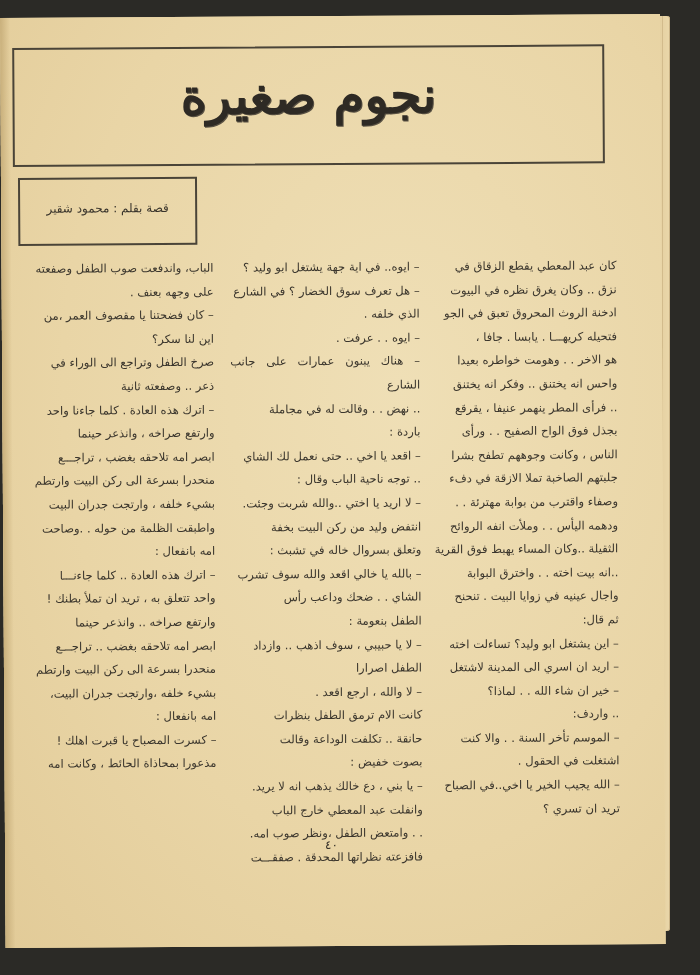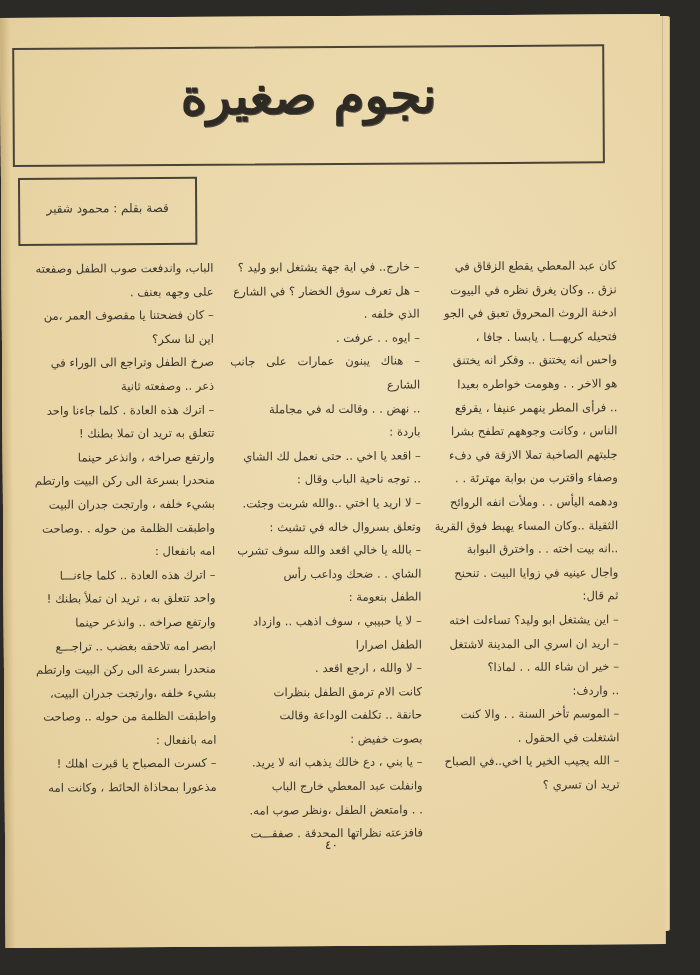--- a/index.html
+++ b/index.html
@@ -76,52 +76,54 @@
 
   <div class="byline-box">
     <div class="byline-text">قصة بقلم : محمود شقير</div>
   </div>
 
   <div class="column col-right">
     <p>كان عبد المعطي يقطع الزقاق في</p>
     <p>نزق .. وكان يغرق نظره في البيوت</p>
     <p>ادخنة الروث المحروق تعبق في الجو</p>
     <p>فتحيله كريهـــا . يابسا . جافا ،</p>
+    <p>هو الاخر . . وهومت خواطره بعيدا</p>
     <p>واحس انه يختنق .. وفكر انه يختنق</p>
-    <p>هو الاخر . . وهومت خواطره بعيدا</p>
     <p>.. فرأى المطر ينهمر عنيفا ، يقرقع</p>
+    <p>بجذل فوق الواح الصفيح . . ورأى</p>
     <p>الناس ، وكانت وجوههم تطفح بشرا</p>
     <p>جلبتهم الصاخبة تملا الازقة في دفء</p>
     <p>وصفاء واقترب من بوابة مهترئة . .</p>
     <p>ودهمه اليأس . . وملأت انفه الروائح</p>
     <p>الثقيلة ..وكان المساء يهبط فوق القرية</p>
     <p>..انه بيت اخته . . واخترق البوابة</p>
     <p>واجال عينيه في زوايا البيت . تنحنح</p>
     <p>ثم قال:</p>
     <p>– اين يشتغل ابو وليد؟ تساءلت اخته</p>
     <p>– اريد ان اسري الى المدينة لاشتغل</p>
     <p>– خير ان شاء الله . . لماذا؟</p>
     <p>.. واردف:</p>
     <p>– الموسم تأخر السنة . . والا كنت</p>
     <p>اشتغلت في الحقول .</p>
     <p>– الله يجيب الخير يا اخي..في الصباح</p>
     <p>تريد ان تسري ؟</p>
   </div>
 
   <div class="column col-middle">
-    <p>– خارج.. في اية جهة يشتغل ابو وليد ؟</p>
+    <p>– ايوه.. في اية جهة يشتغل ابو وليد ؟</p>
     <p>– هل تعرف سوق الخضار ؟ في الشارع</p>
     <p>الذي خلفه .</p>
     <p>– ايوه . . عرفت .</p>
     <p>– هناك يبنون عمارات على جانب الشارع</p>
     <p>.. نهض . . وقالت له في مجاملة</p>
     <p>باردة :</p>
     <p>– اقعد يا اخي .. حتى نعمل لك الشاي</p>
     <p>.. توجه ناحية الباب وقال :</p>
     <p>– لا اريد يا اختي ..والله شربت وجئت.</p>
+    <p>انتفض وليد من ركن البيت بخفة</p>
     <p>وتعلق بسروال خاله في تشبث :</p>
     <p>– بالله يا خالي اقعد والله سوف تشرب</p>
     <p>الشاي . . ضحك وداعب رأس</p>
     <p>الطفل بنعومة :</p>
     <p>– لا يا حبيبي ، سوف اذهب .. وازداد</p>
     <p>الطفل اصرارا</p>
     <p>– لا والله ، ارجع اقعد .</p>
     <p>كانت الام ترمق الطفل بنظرات</p>
     <p>حانقة .. تكلفت الوداعة وقالت</p>
     <p>بصوت خفيض :</p>
@@ -132,32 +134,31 @@
   </div>
 
   <div class="column col-left">
     <p>الباب، واندفعت صوب الطفل وصفعته</p>
     <p>على وجهه بعنف .</p>
     <p>– كان فضحتنا يا مقصوف العمر ،من</p>
     <p>اين لنا سكر؟</p>
     <p>صرخ الطفل وتراجع الى الوراء في</p>
     <p>ذعر .. وصفعته ثانية</p>
     <p>– اترك هذه العادة . كلما جاءنا واحد</p>
-    <p>تتعلق به تريد ان تملا بطنك !</p>
     <p>وارتفع صراخه ، وانذعر حينما</p>
+    <p>ابصر امه تلاحقه بغضب ، تراجـــع</p>
     <p>منحدرا بسرعة الى ركن البيت وارتطم</p>
     <p>بشيء خلفه ، وارتجت جدران البيت</p>
     <p>واطبقت الظلمة من حوله . .وصاحت</p>
     <p>امه بانفعال :</p>
     <p>– اترك هذه العادة .. كلما جاءنـــا</p>
     <p>واحد تتعلق به ، تريد ان تملأ بطنك !</p>
     <p>وارتفع صراخه .. وانذعر حينما</p>
     <p>ابصر امه تلاحقه بغضب .. تراجـــع</p>
     <p>منحدرا بسرعة الى ركن البيت وارتطم</p>
     <p>بشيء خلفه ،وارتجت جدران البيت،</p>
-    <p>واطبقت الظلمة من حوله .. وصاحت</p>
     <p>امه بانفعال :</p>
     <p>– كسرت المصباح يا قبرت اهلك !</p>
     <p>مذعورا بمحاذاة الحائط ، وكانت امه</p>
   </div>
 
   <div class="page-number">٤٠</div>
 </div>
 
 </body></html>

